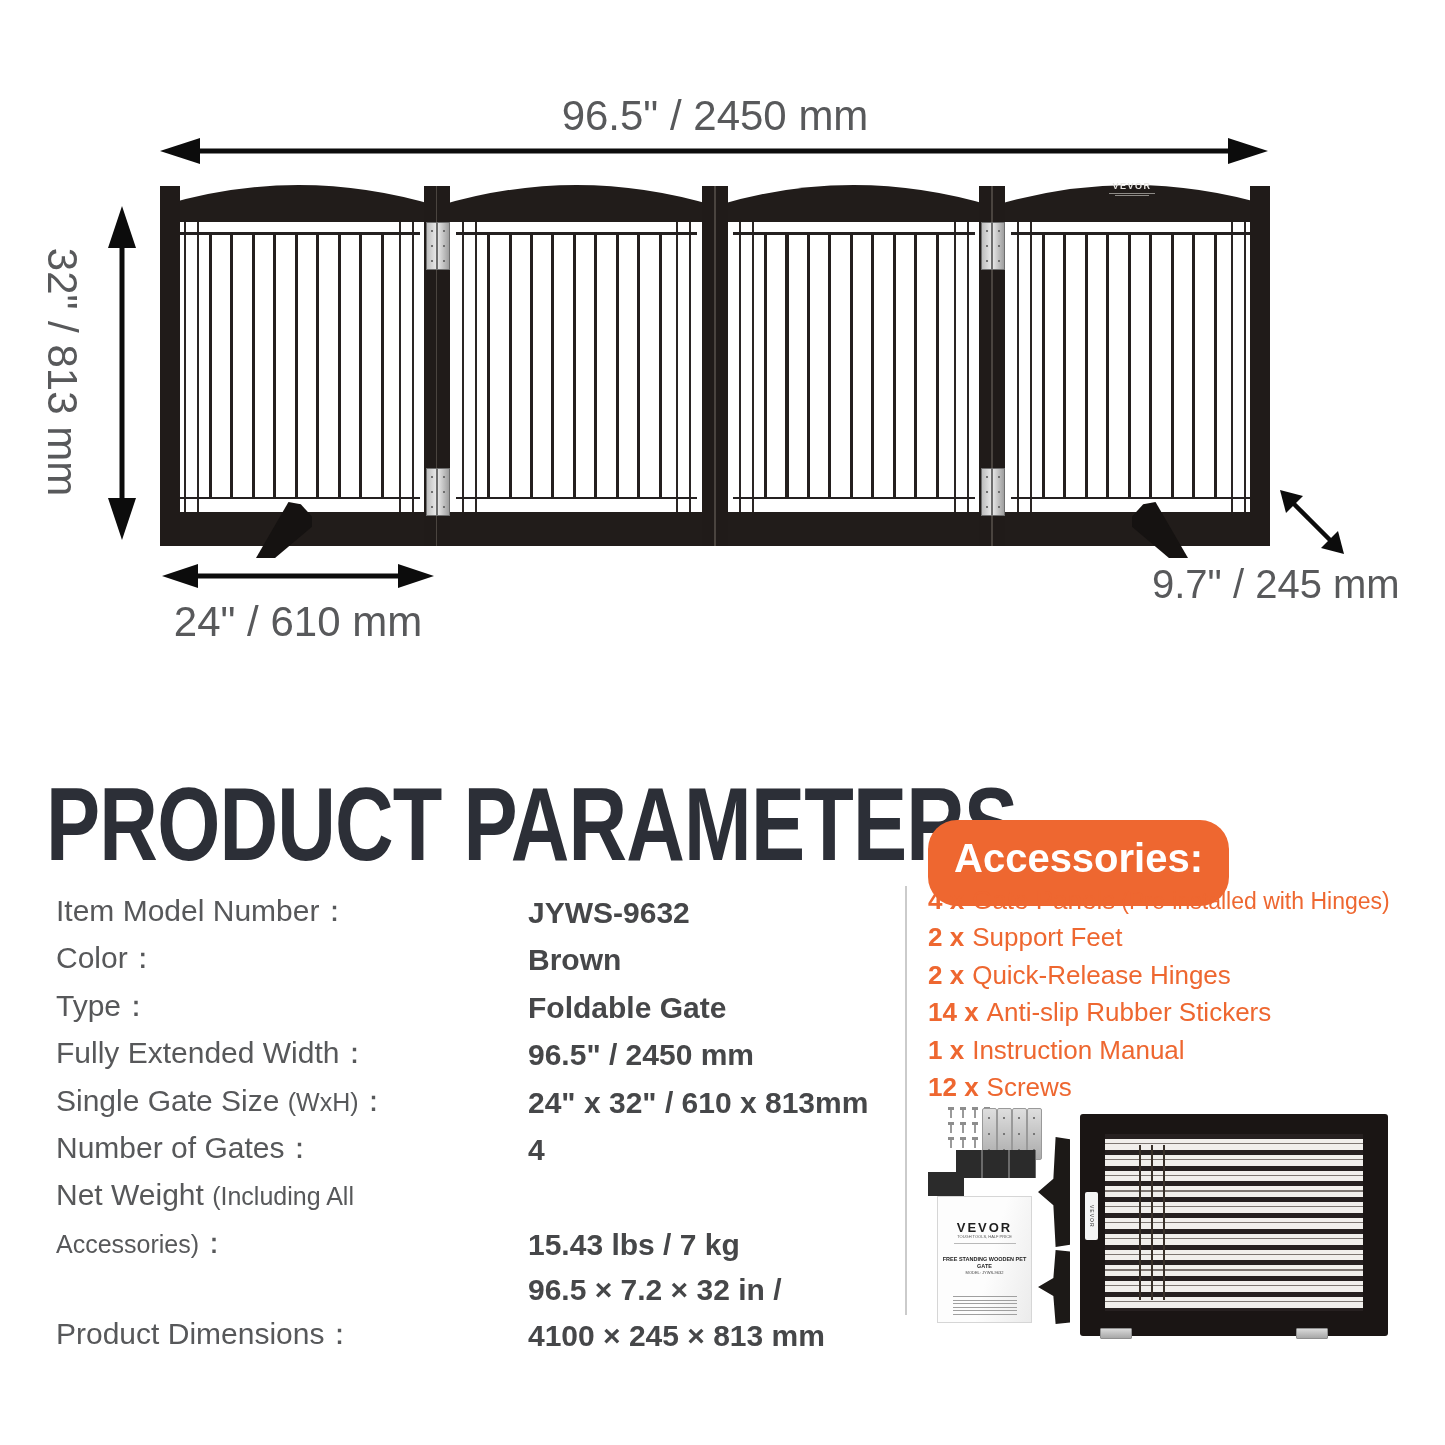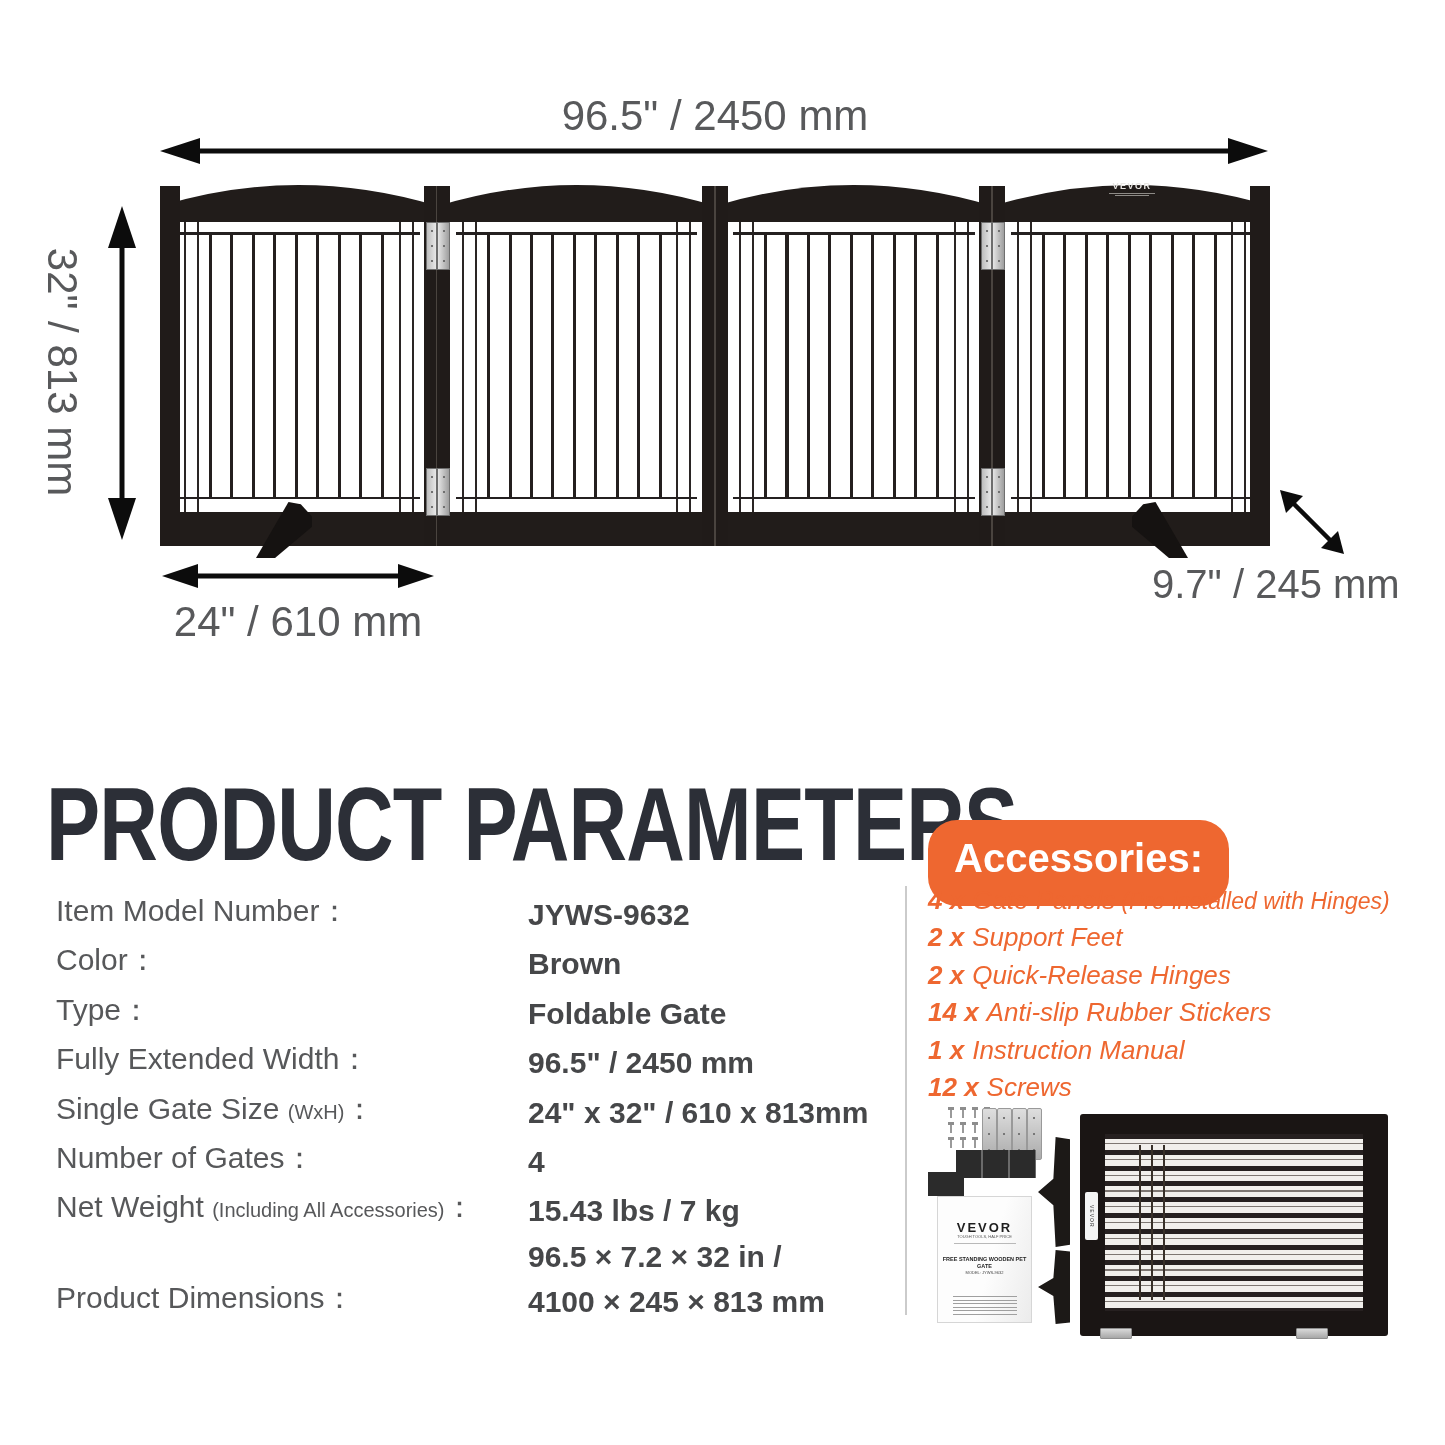--- a/index.html
+++ b/index.html
@@ -46,29 +46,29 @@
         clip-path:polygon(0 100%,58% 0,80% 4%,100% 26%,100% 44%,34% 100%);}
   .foot.right{transform:scaleX(-1);}
 
   
   .pp-title{position:absolute;left:46px;top:774px;font-size:104px;line-height:100px;font-weight:bold;
             color:#2c2f37;letter-spacing:-1px;transform:scaleX(0.78);transform-origin:left top;
             white-space:nowrap;}
   .spec-list{position:absolute;left:56px;top:888px;width:850px;}
   .spec-row{display:flex;align-items:flex-end;}
   .spec-label{width:472px;flex:none;color:#57585a;font-size:30px;line-height:45.4px;}
-  .spec-label .note{font-size:20px;}
+  .spec-label .note{font-size:25px;}
   .spec-value{color:#464749;font-size:30px;font-weight:bold;line-height:45.4px;white-space:nowrap;}
   .divider{position:absolute;left:905px;top:886px;width:2px;height:429px;background:#cbcbcb;}
 
   .acc-badge{position:absolute;left:928px;top:820px;height:66px;padding:10px 26px;border-radius:29px;
              background:#ee6730;color:#ffffff;font-size:40px;font-weight:bold;line-height:56px;
              white-space:nowrap;}
   .acc-list{position:absolute;left:928px;top:882px;width:505px;color:#ee6730;}
-  .acc-item{font-size:26px;line-height:36.4px;white-space:nowrap;font-style:italic;}
+  .acc-item{font-size:26px;line-height:36.4px;white-space:nowrap;}
   .acc-item .qty{font-weight:bold;margin-right:8px;}
   .acc-item .acc-note{font-size:23px;margin-left:6px;}
 
   
   .package{position:absolute;left:920px;top:1095px;width:505px;height:252px;}
   .screws{position:absolute;left:28px;top:12px;width:52px;display:flex;flex-wrap:wrap;gap:4px 6px;}
   .screw{position:relative;width:6px;height:11px;}
   .screw::before{content:"";position:absolute;left:0;top:0;width:6px;height:2.5px;background:#8d8d8d;}
   .screw::after{content:"";position:absolute;left:2px;top:2.5px;width:2px;height:8px;background:#9a9a9a;}
   .hplate{position:absolute;top:13px;width:13px;height:50px;border:1px solid #999;border-radius:2px;

